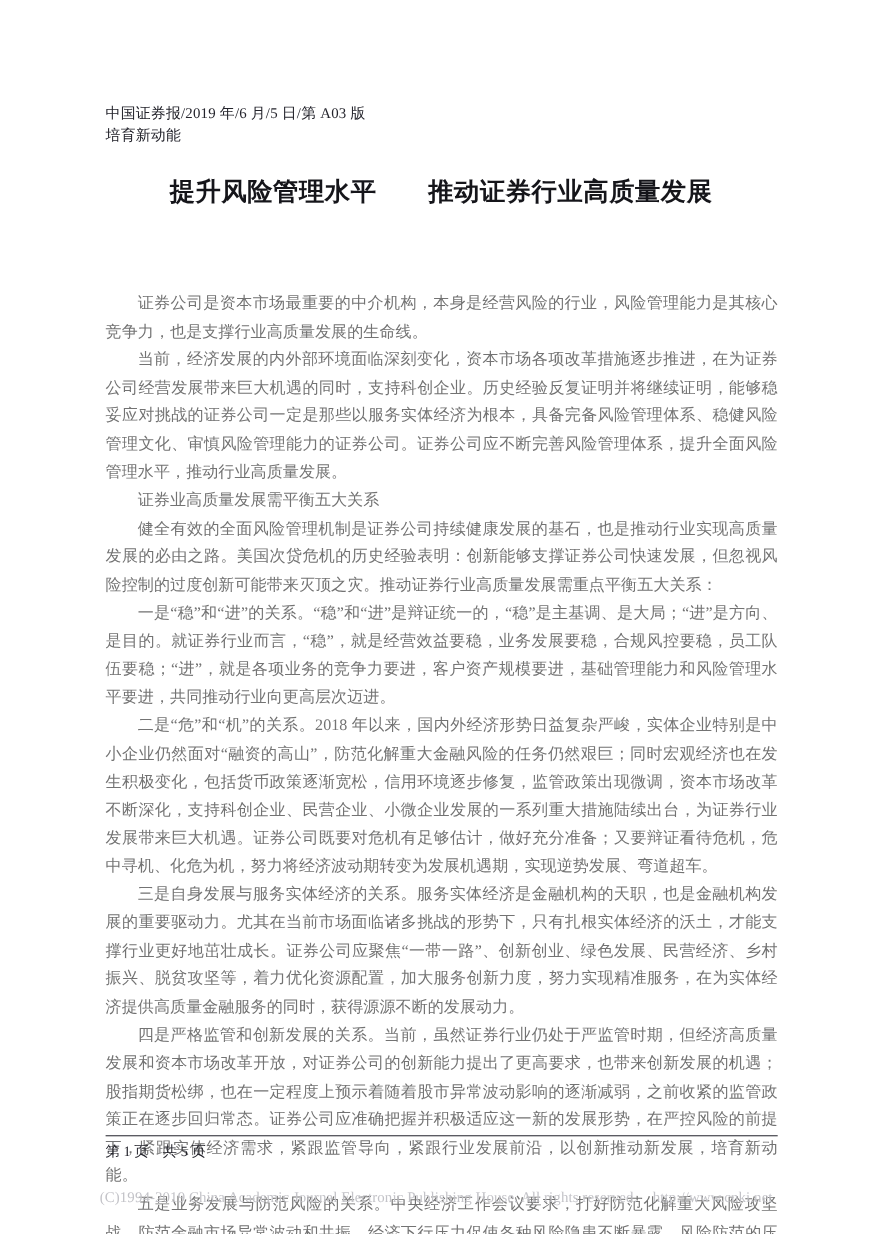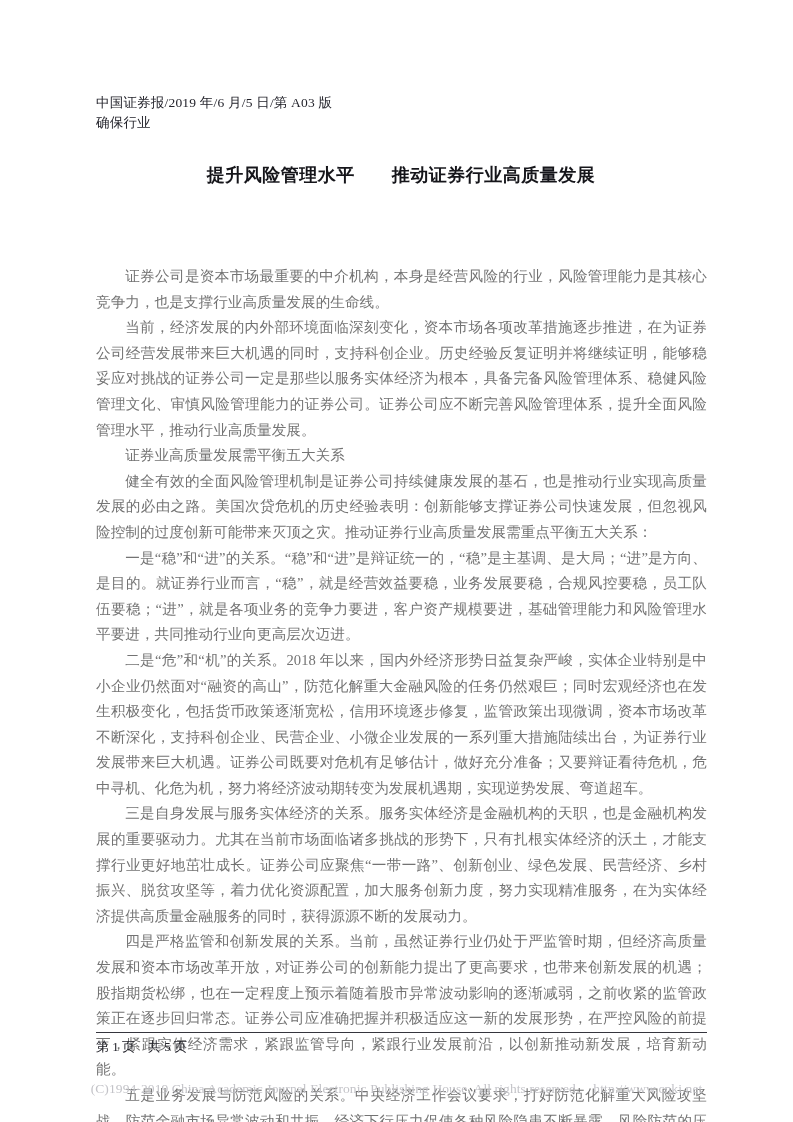--- a/index.html
+++ b/index.html
@@ -42,21 +42,21 @@
   
   .title-block {
     position: absolute;
     left: 96px;
     top: 158px;
     width: 610px;
     text-align: center;
   }
   .doc-title {
     font-family: "DejaVu Sans", "Liberation Sans", sans-serif;
-    font-size: 18px;
+    font-size: 23px;
     font-weight: bold;
     line-height: 34px;
     color: #15151a;
     letter-spacing: 0.5px;
     white-space: pre;
   }
   .doc-byline {
     margin-top: 16px;
     font-size: 14.5px;
     line-height: 22px;
@@ -125,21 +125,21 @@
     white-space: pre;
   }
 </style>
 </head>
 <body>
 
 <div class="page">
 
   <div class="masthead">
     <div class="masthead-line">中国证券报/2019 年/6 月/5 日/第 A03 版</div>
-    <div class="masthead-line">确保行业</div>
+    <div class="masthead-line">培育新动能</div>
   </div>
 
   <div class="title-block">
     <div class="doc-title">提升风险管理水平　　推动证券行业高质量发展</div>
   </div>
 
   <div class="body-col">
     <p class="para">证券公司是资本市场最重要的中介机构，本身是经营风险的行业，风险管理能力是其核心竞争力，也是支撑行业高质量发展的生命线。</p>
     <p class="para">当前，经济发展的内外部环境面临深刻变化，资本市场各项改革措施逐步推进，在为证券公司经营发展带来巨大机遇的同时，支持科创企业。历史经验反复证明并将继续证明，能够稳妥应对挑战的证券公司一定是那些以服务实体经济为根本，具备完备风险管理体系、稳健风险管理文化、审慎风险管理能力的证券公司。证券公司应不断完善风险管理体系，提升全面风险管理水平，推动行业高质量发展。</p>
     <p class="para subhead">证券业高质量发展需平衡五大关系</p>

